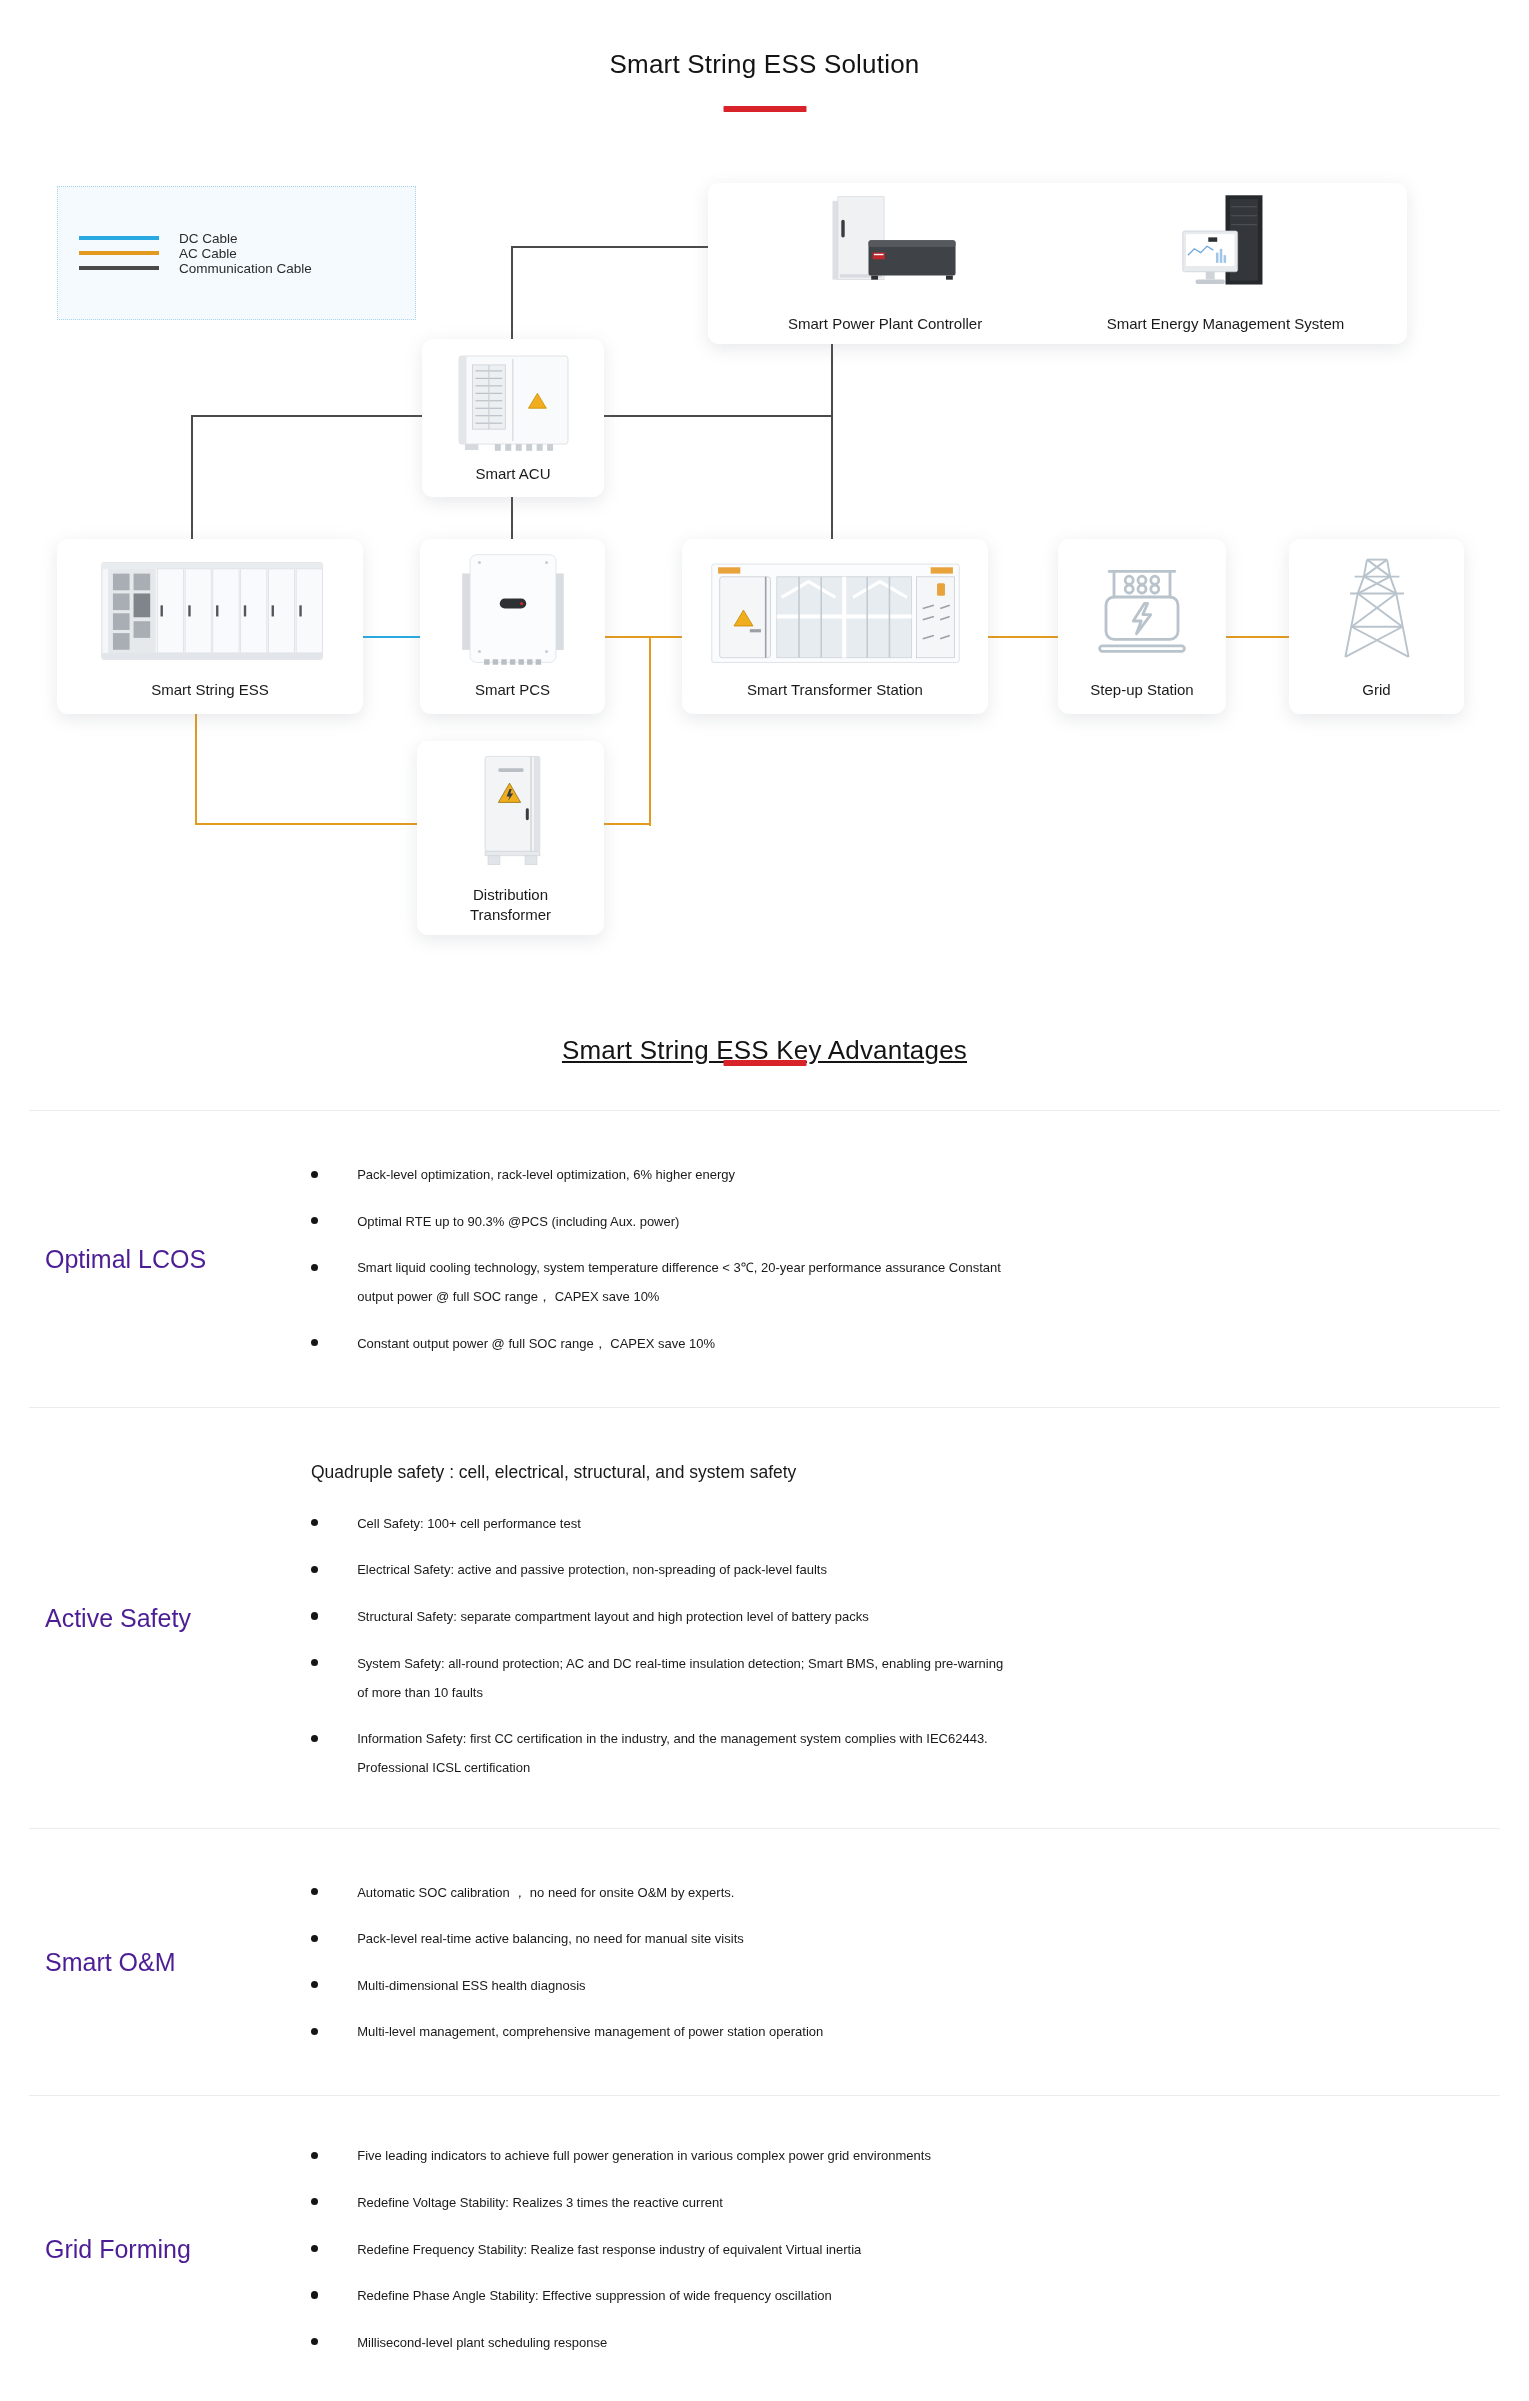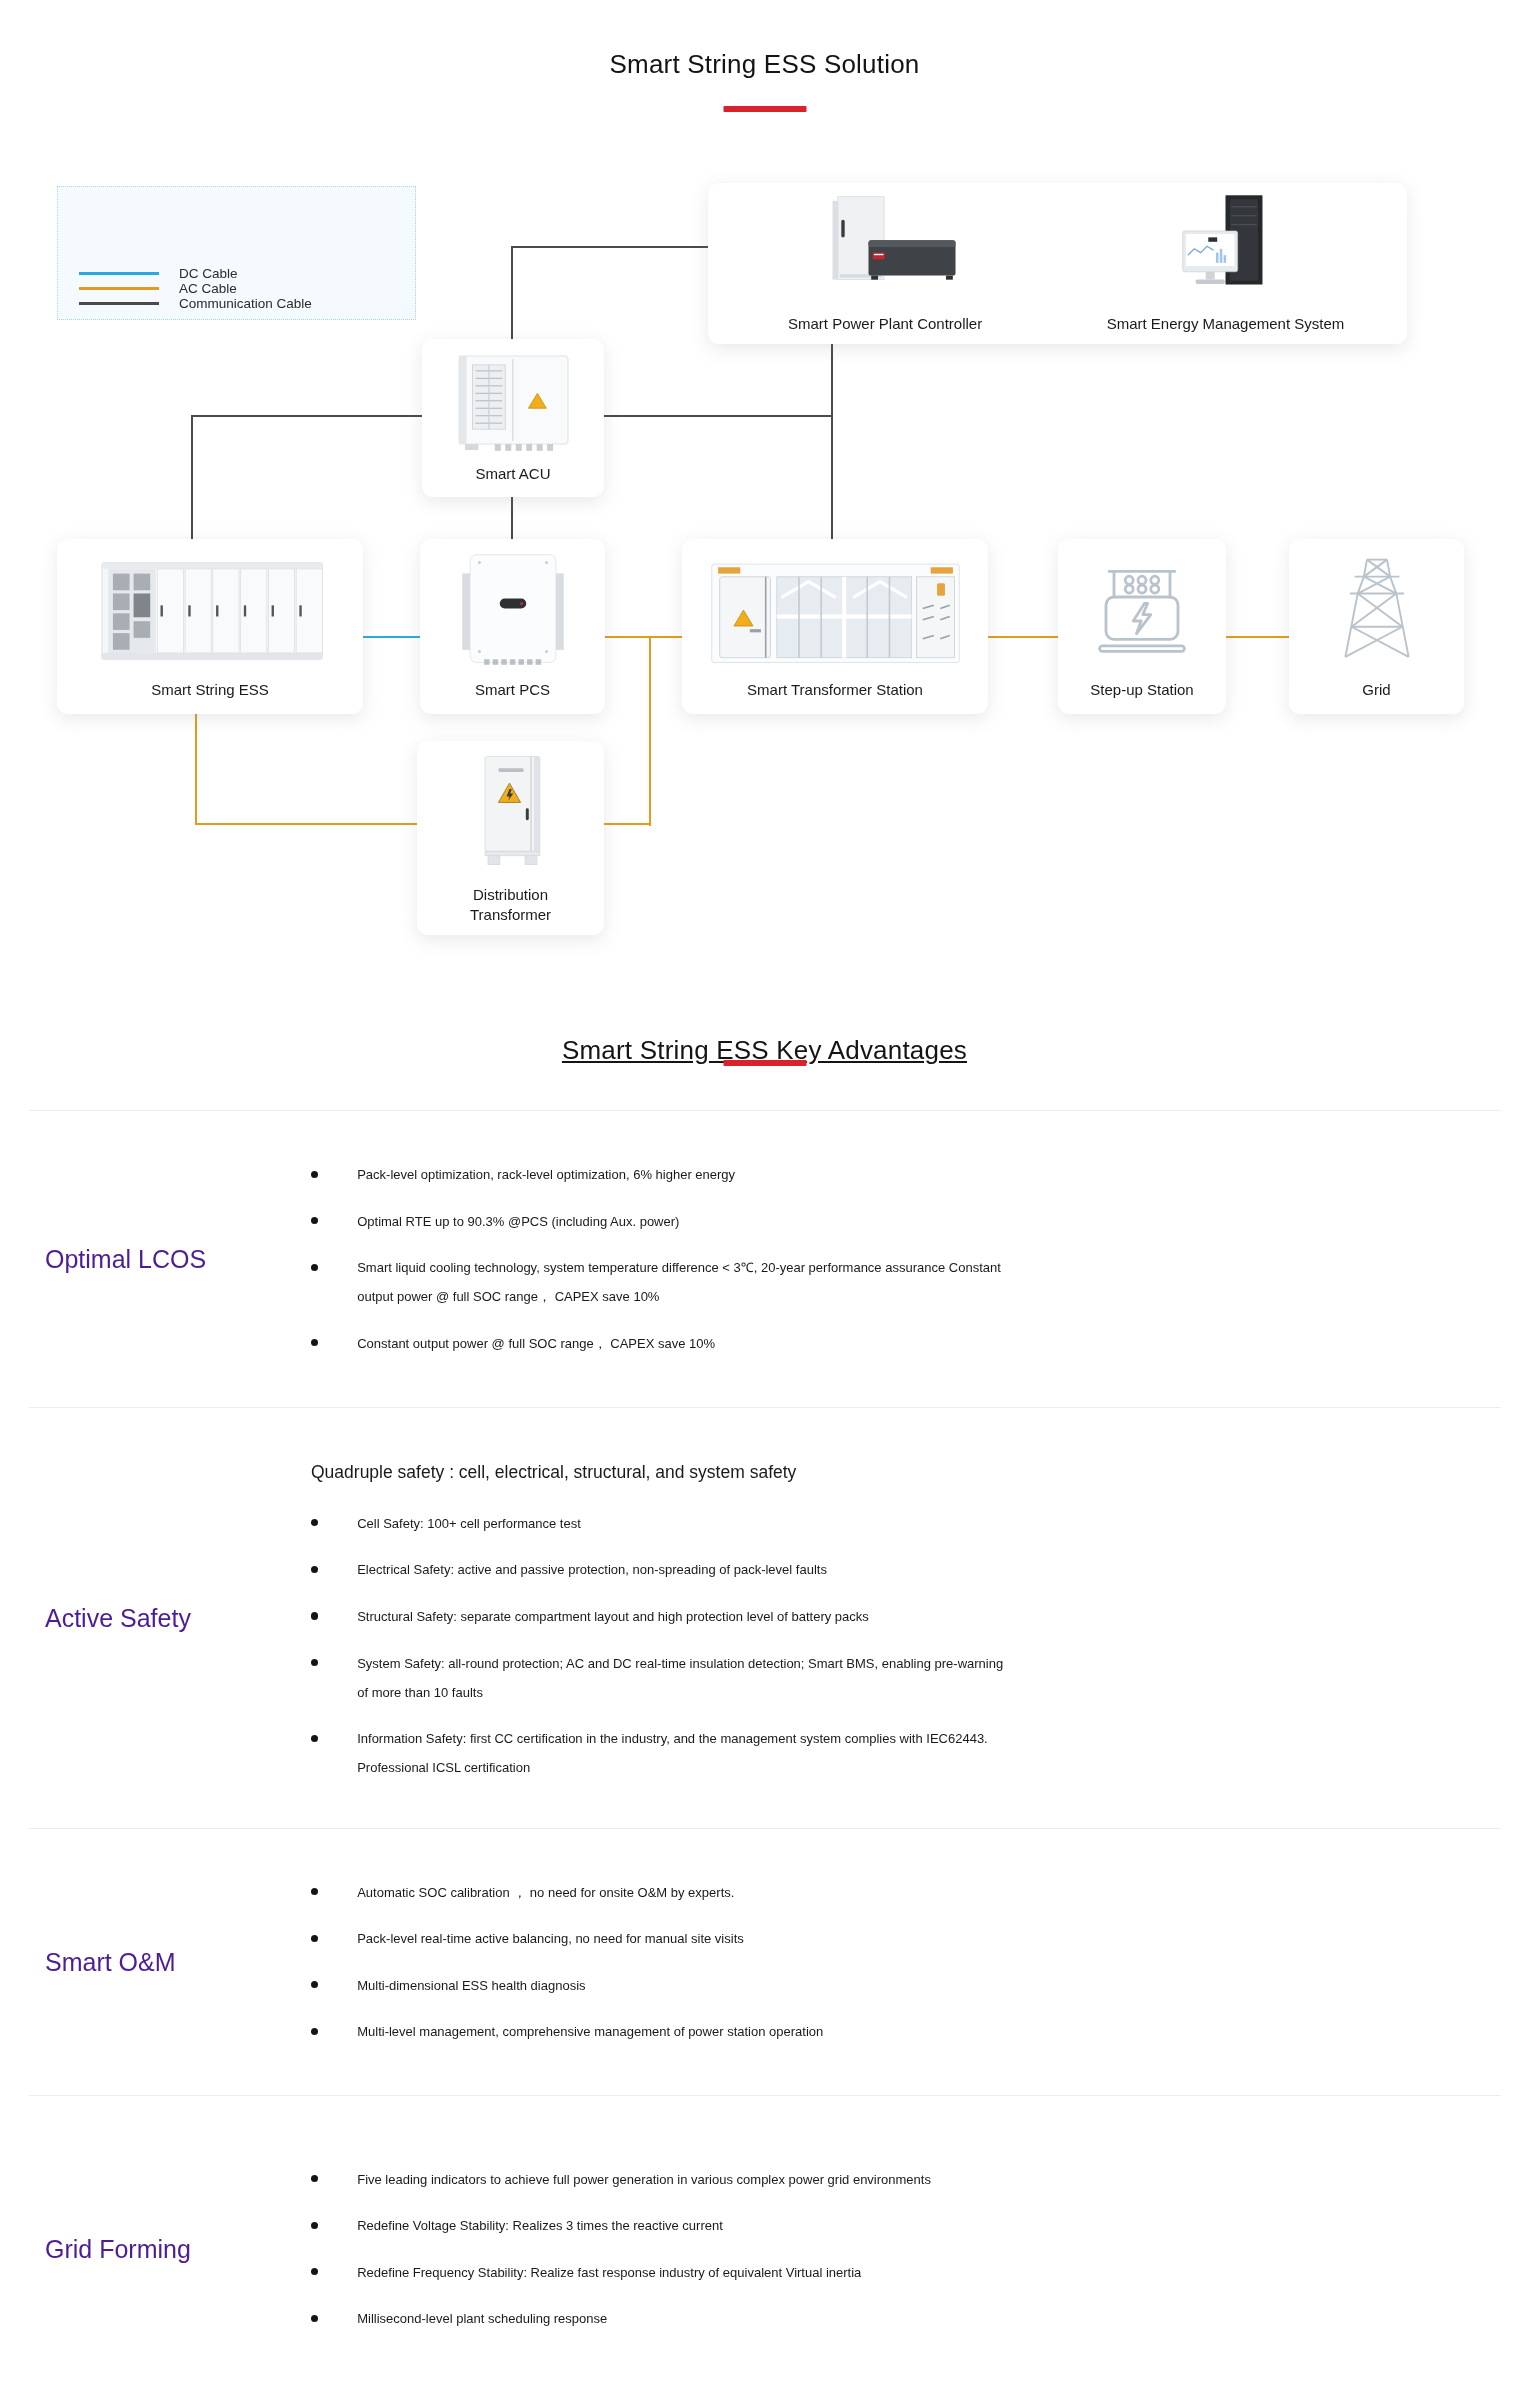--- a/index.html
+++ b/index.html
@@ -15,21 +15,21 @@
   .diagram{position:absolute;left:0;top:0;width:1529px;height:964px;}
   .cable{position:absolute;z-index:1;}
   .card{position:absolute;background:#fff;border-radius:11px;z-index:2;
     box-shadow:0 4.8px 17.5px rgba(125,135,145,.18);}
   .card-label{position:absolute;left:0;right:0;bottom:11px;text-align:center;
     font-size:15px;color:#1a1a1a;white-space:pre-line;line-height:20px;}
   .icon-wrap{position:absolute;left:0;right:0;top:11px;display:flex;justify-content:center;}
 
   .legend{position:absolute;left:57px;top:186px;width:359px;height:134px;z-index:2;
     background:#F4FAFE;border:0.8px dotted #A9D4EE;box-sizing:border-box;
-    display:flex;flex-direction:column;justify-content:flex-end;padding:8px 0 8px 21px;}
+    display:flex;flex-direction:column;justify-content:center;padding:8px 0 8px 21px;}
   .legend-row{display:flex;align-items:center;}
   .legend-line{width:80px;height:3.2px;margin-right:20px;flex:none;}
   .legend-label{font-size:13.5px;color:#2b2b2b;}
 
   .device-group{position:absolute;top:11px;bottom:0;}
   .device-group .icon-wrap{position:static;display:flex;justify-content:center;}
   .device-group .card-label{bottom:9.6px;}
 
   
   .sec{position:absolute;left:29px;right:29px;border-top:0.8px solid #ECECEC;
@@ -391,19 +391,23 @@
       <div class="bullet">
           <span class="dot"></span>
           <span class="bullet-text">Redefine Voltage Stability: Realizes 3 times the reactive current</span>
         </div>
       <div class="bullet">
           <span class="dot"></span>
           <span class="bullet-text">Redefine Frequency Stability: Realize fast response industry of equivalent Virtual inertia</span>
         </div>
       <div class="bullet">
           <span class="dot"></span>
+          <span class="bullet-text">Redefine Phase Angle Stability: Effective suppression of wide frequency oscillation</span>
+        </div>
+      <div class="bullet">
+          <span class="dot"></span>
           <span class="bullet-text">Millisecond-level plant scheduling response</span>
         </div>
     </div>
   </div>
 
 </div>
 
 
 </body></html>

